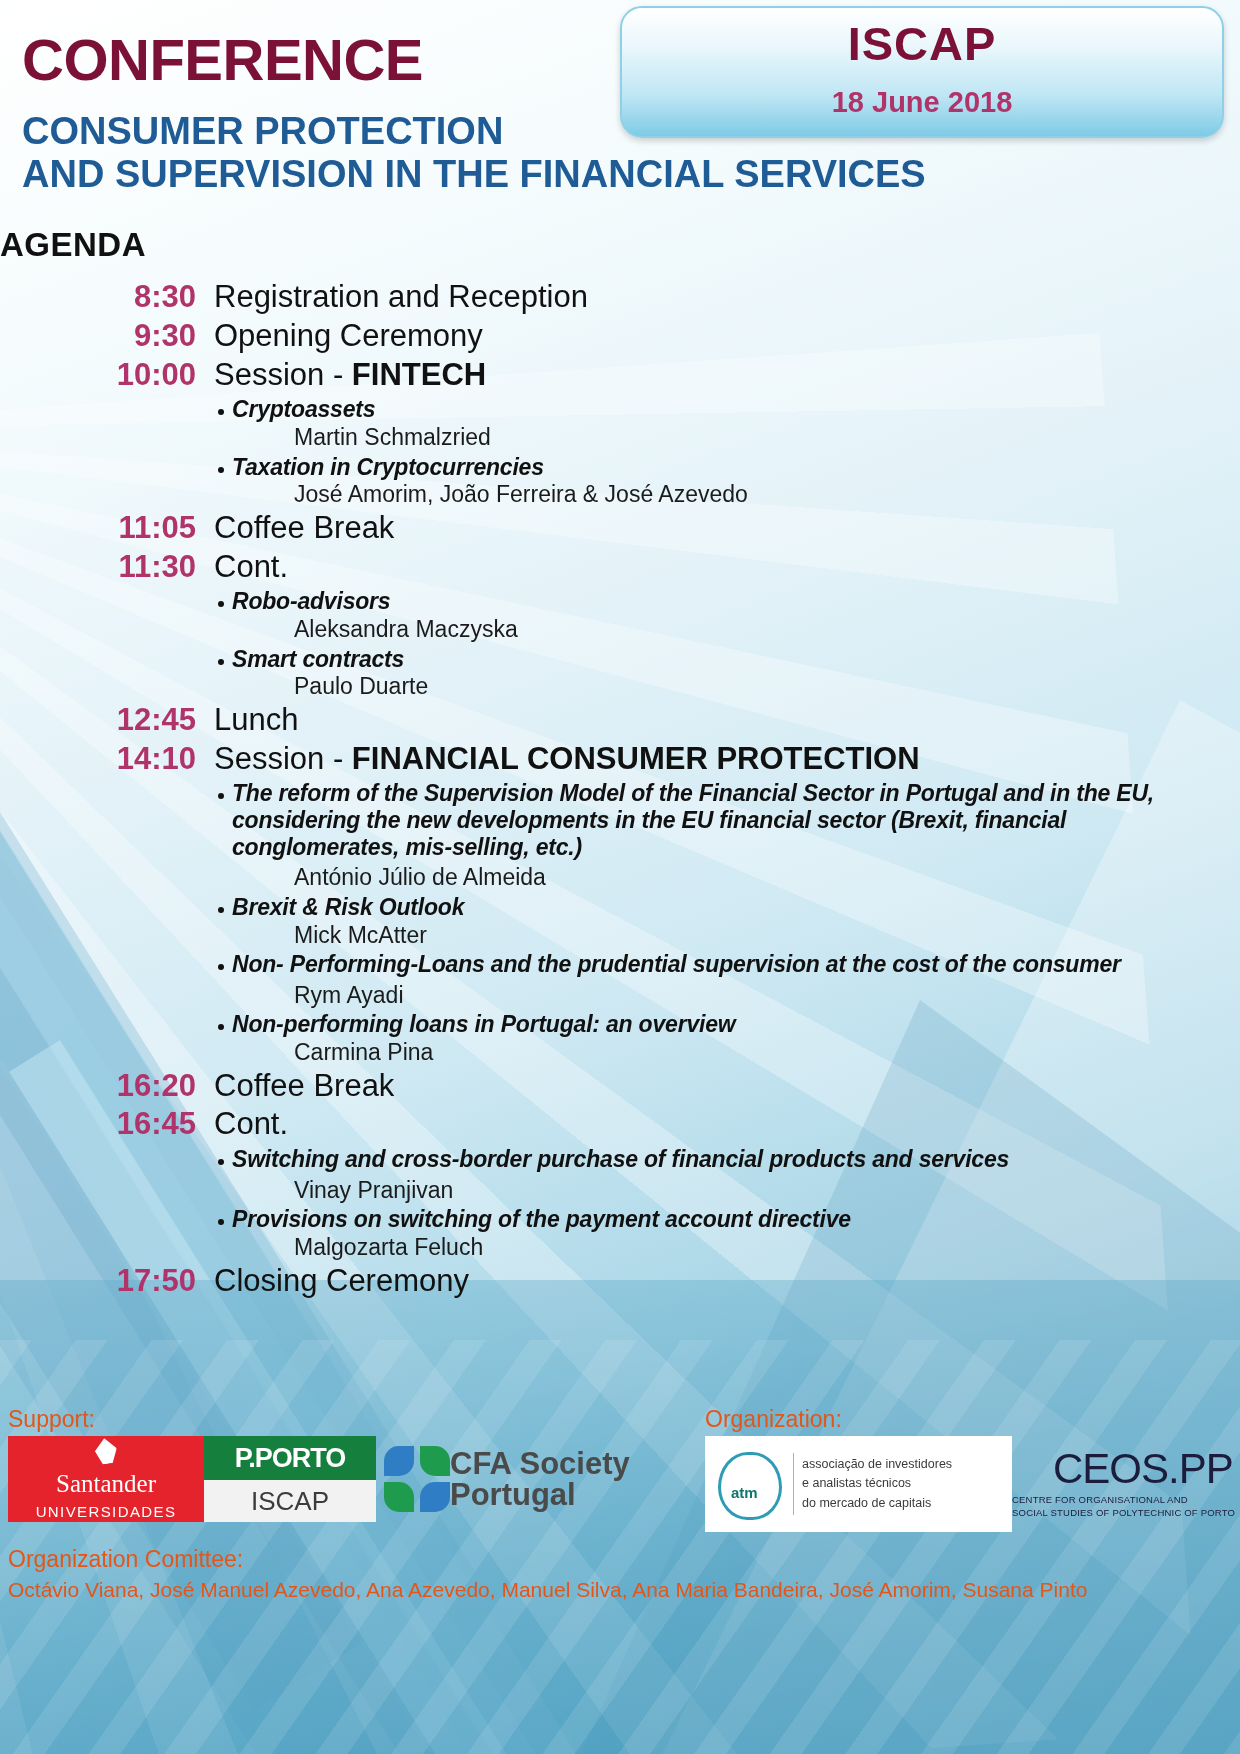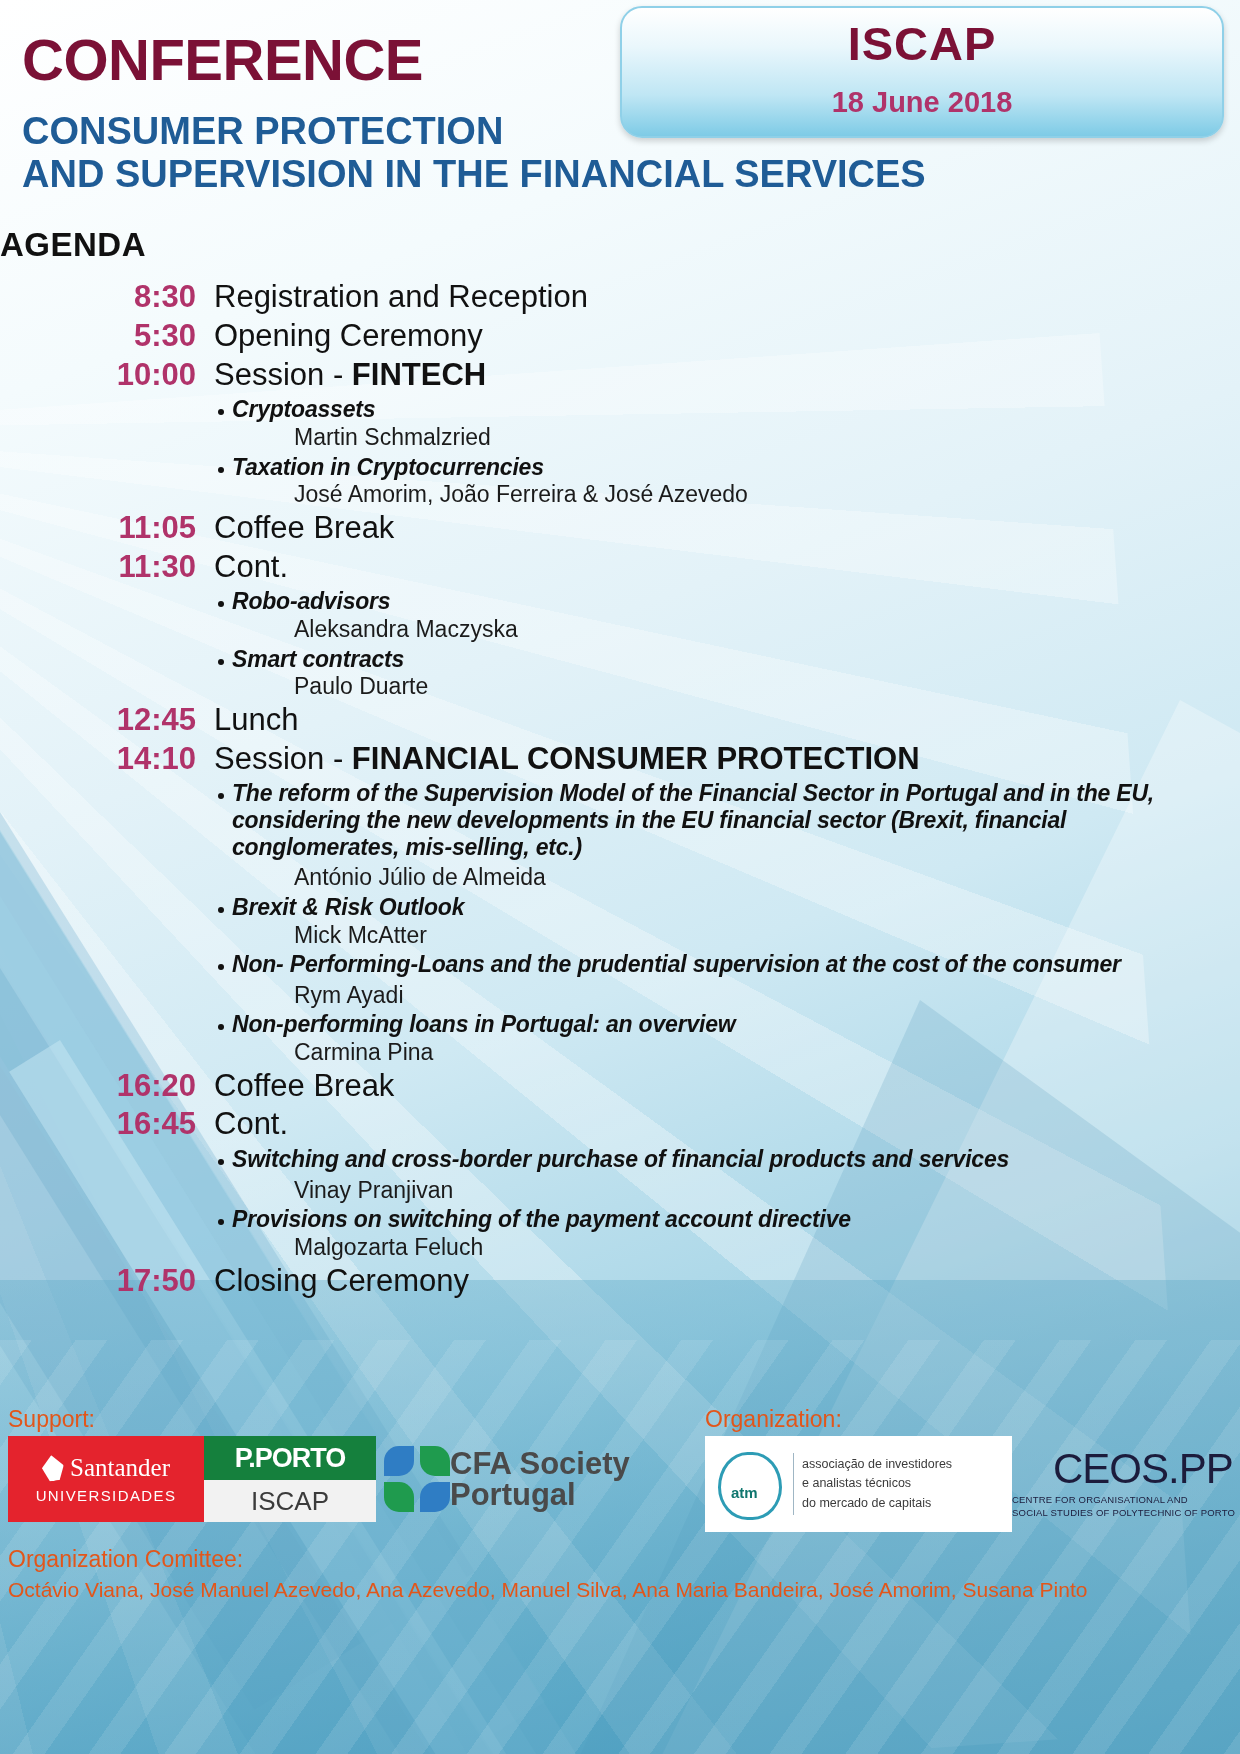--- a/index.html
+++ b/index.html
@@ -115,21 +115,21 @@
     position:absolute;left:705px;top:8px;
     font-size:23px;color:#e2561a;
   }
   .logos-left{position:absolute;left:8px;top:38px;display:flex;align-items:stretch;}
   .logos-right{position:absolute;left:705px;top:38px;display:flex;align-items:stretch;}
 
   .logo-santander{
     width:196px;height:86px;background:#e4232d;position:relative;
     display:flex;flex-direction:column;align-items:center;justify-content:center;
   }
-  .santander-row{display:flex;align-items:center;gap:6px;}
+  .santander-row{display:flex;align-items:center;gap:6px;flex-direction:column;}
   .flame{width:22px;height:26px;background:#fff;
     clip-path:polygon(50% 0,100% 45%,72% 100%,28% 100%,0 45%);
     transform:rotate(-8deg);}
   .santander-word{color:#fff;font-size:25px;font-family:"Liberation Serif",serif;}
   .santander-sub{color:#fff;font-size:15px;letter-spacing:1.4px;margin-top:5px;}
 
   .logo-pporto{width:172px;height:86px;background:#f2f2f2;display:flex;flex-direction:column;}
   .pporto-top{background:#15803d;color:#fff;font-size:27px;font-weight:bold;
     height:44px;display:flex;align-items:center;justify-content:center;letter-spacing:-1px;}
   .pporto-bot{color:#3b3b3b;font-size:26px;height:42px;display:flex;align-items:center;justify-content:center;}
@@ -198,21 +198,21 @@
   </div>
 
   <div class="agenda-title">AGENDA</div>
 
   <div class="agenda" id="agenda-root">
       <div class="slot">
         <div class="time">8:30</div>
         <div class="label"><span>Registration and Reception</span></div>
       </div>
       <div class="slot">
-        <div class="time">5:30</div>
+        <div class="time">9:30</div>
         <div class="label"><span>Opening Ceremony</span></div>
       </div>
       <div class="slot">
         <div class="time">10:00</div>
         <div class="label"><span>Session - </span><b>FINTECH</b></div>
       </div>
       <div class="talks">
         <div class="talk">
           <span class="dot"></span>
           <div class="talk-title">Cryptoassets</div>

